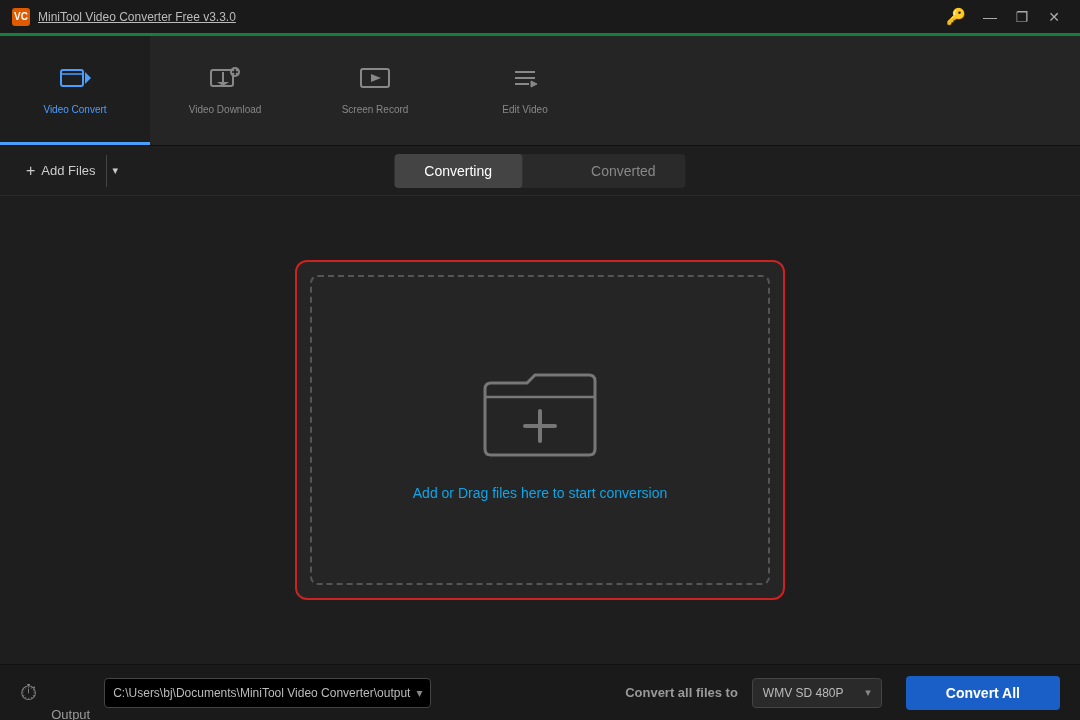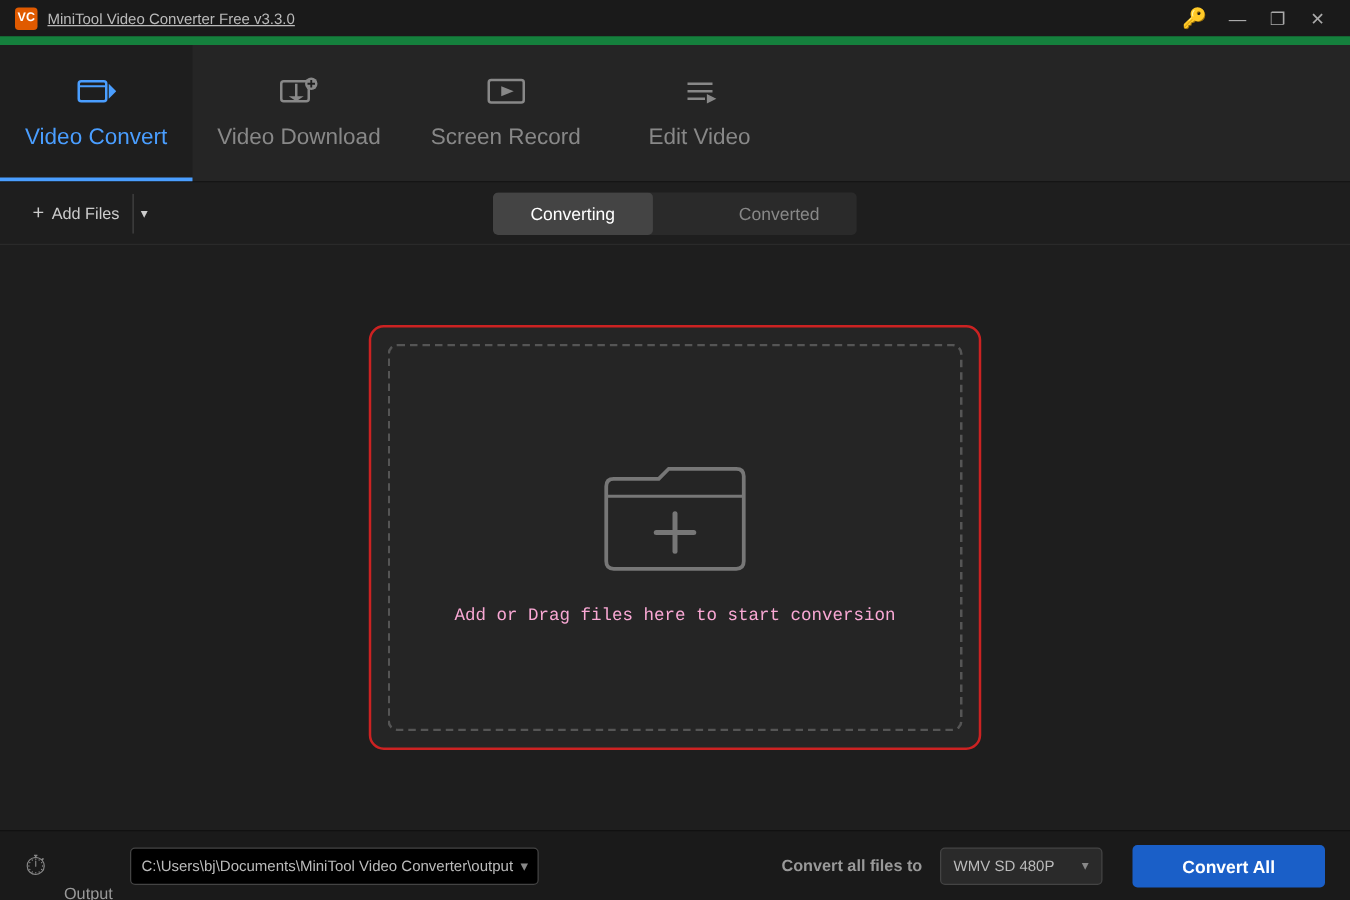--- a/index.html
+++ b/index.html
@@ -13,21 +13,21 @@
       user-select: none;
     }
 
     
     #titlebar {
       display: flex;
       align-items: center;
       background: #1a1a1a;
       height: 36px;
       padding: 14px 12px;
-      border-bottom: 7px solid #15803d;
+      border-bottom: 3px solid #15803d;
     }
     #app-logo {
       width: 18px;
       height: 18px;
       margin-right: 8px;
       background: #e05a00;
       border-radius: 3px;
       display: flex;
       align-items: center;
       justify-content: center;
@@ -75,21 +75,21 @@
     }
     .nav-tab {
       display: flex;
       flex-direction: column;
       align-items: center;
       justify-content: center;
       min-width: 150px;
       padding: 12px 20px;
       cursor: pointer;
       color: #888;
-      font-size: 18px;
+      font-size: 10px;
       gap: 8px;
       border-bottom: 3px solid transparent;
     }
     .nav-tab.active {
       background: #1e1e1e;
       color: #4a9eff;
       border-bottom: 3px solid #4a9eff;
     }
     .nav-icon {
       font-size: 26px;
@@ -196,23 +196,22 @@
       flex-direction: column;
       align-items: center;
       justify-content: center;
       gap: 16px;
     }
     #folder-icon-svg {
       width: 130px;
       height: 110px;
     }
     #drop-text {
-      color: #f9a8d4;
+      color: #0ea5e9;
       font-size: 14px;
-      font-family: Liberation Mono, monospace;
     }
 
     
     #footer {
       position: absolute;
       bottom: 0;
       left: 0;
       right: 0;
       height: 56px;
       background: #1a1a1a;

